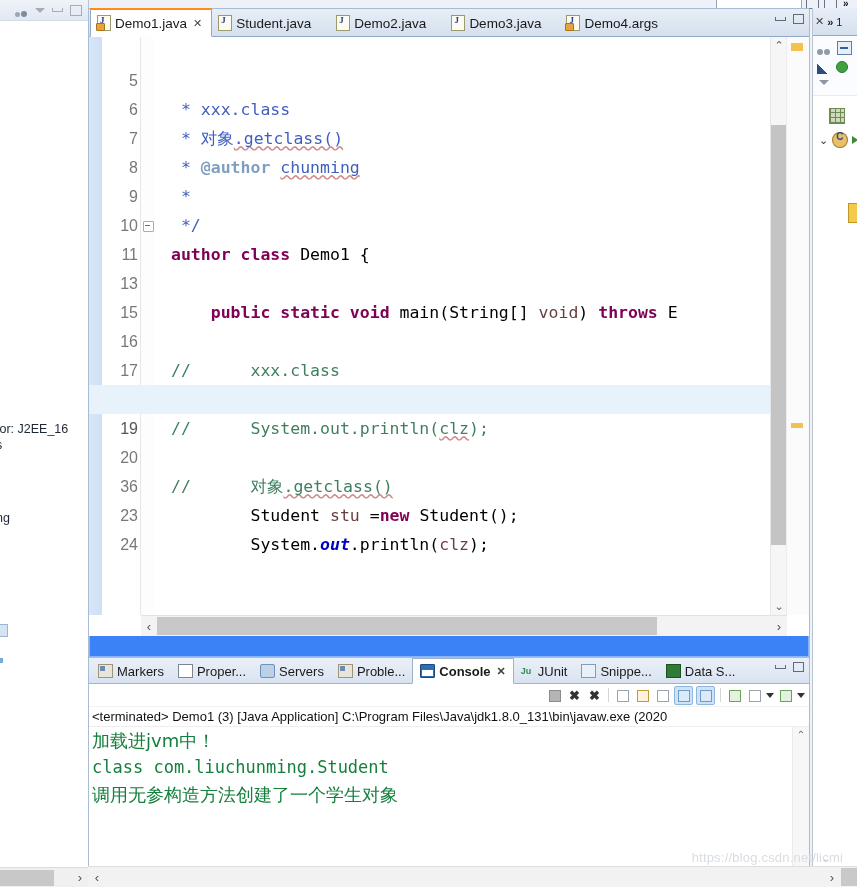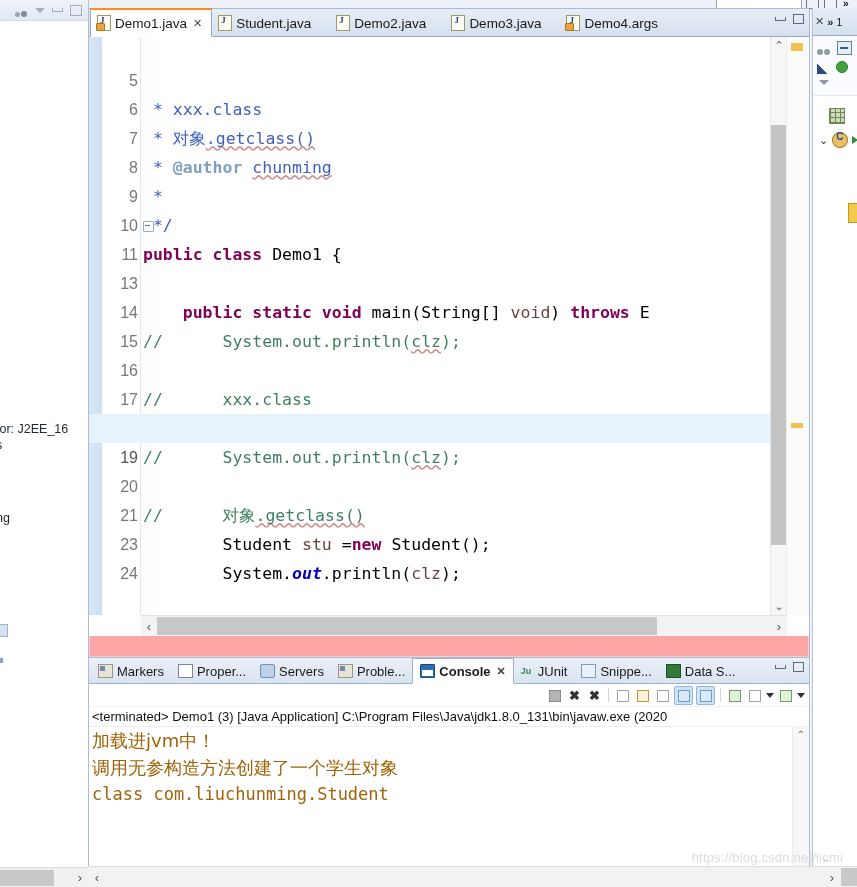--- a/index.html
+++ b/index.html
@@ -40,21 +40,21 @@
   .lp-hscroll{
     position:absolute;left:0;bottom:0;height:20px;width:88px;
     background:#f0f0f0;border-top:1px solid #dcdcdc;
   }
   .lp-hthumb{position:absolute;left:0;top:2px;width:54px;height:16px;background:#c8c8c8;}
   .lp-harrow{position:absolute;right:6px;top:2px;color:#555;font-size:13px;line-height:16px;}
 
   
   .editor-stack{
     position:absolute;left:88px;top:8px;width:720px;height:648px;
-    background:#fca5a5;border:1px solid #a8bcd4;border-radius:1px;
+    background:#3b82f6;border:1px solid #a8bcd4;border-radius:1px;
     box-shadow:0 0 0 1px rgba(255,255,255,.4) inset;
   }
   .tabbar{
     position:relative;height:27px;
     background:linear-gradient(to bottom,#e8eef7,#d5e0ee);
     border-bottom:1px solid #8fa9c6;
     display:flex;align-items:flex-end;padding-left:1px;
   }
   .tab{
     height:26px;display:flex;align-items:center;gap:4px;
@@ -98,21 +98,21 @@
   .code-lines{position:absolute;left:0;top:0;right:0;height:578px;}
   .ln{
     position:relative;height:29px;line-height:29px;
     font-family:"DejaVu Sans Mono","Liberation Mono",monospace;
     font-size:16.5px;white-space:pre;
   }
   .ln .num{
     position:absolute;left:13px;width:36px;text-align:right;
     color:#787878;font-size:16px;font-family:"Liberation Sans",sans-serif;
   }
-  .ln .src{position:absolute;left:54px;color:#000;}
+  .ln .src{position:absolute;left:82px;color:#000;}
   .ln.current{background:#e8f2fb;}
   .ln.current .num{color:#555;}
   .kw{color:#7f0055;font-weight:bold;}
   .cmt{color:#3f7f5f;}
   .jdoc{color:#3f5fbf;}
   .jdoc-tag{color:#7f9fbf;font-weight:bold;}
   .fld{color:#0000c0;font-style:italic;font-weight:bold;}
   .loc{color:#6a3e3e;}
   .spell{text-decoration:underline wavy #d08c8c;text-decoration-skip-ink:none;}
   .warnline{text-decoration:underline wavy #d6b24a;text-decoration-skip-ink:none;}
@@ -199,21 +199,21 @@
   .sq-green{background:#e3f2df;border:1px solid #6aa35a;}
   .caret{width:0;height:0;border-left:4px solid transparent;border-right:4px solid transparent;border-top:5px solid #333;}
 
   .cstatus{
     padding:2px 0 2px 3px;font-size:13px;color:#111;white-space:nowrap;overflow:hidden;
     border-bottom:1px solid #eee;
   }
   .cbody{position:relative;height:150px;background:#ffffff;overflow:hidden;}
   .cline{
     font-family:"DejaVu Sans Mono","Liberation Mono",monospace;
-    font-size:17px;line-height:27px;padding-left:3px;white-space:pre;color:#a16207;
+    font-size:17px;line-height:27px;padding-left:3px;white-space:pre;color:#15803d;
   }
   .cline.cn{font-family:"DejaVu Sans","Liberation Sans",sans-serif;font-size:18px;}
   .cv-scroll{
     position:absolute;right:0;top:0;width:16px;height:150px;background:#f7f7f7;border-left:1px solid #eaeaea;
   }
   .cv-arrow{width:16px;height:16px;text-align:center;color:#666;font-size:10px;line-height:16px;}
   .cv-arrow.bot{position:absolute;bottom:0;}
 
   
   .right-panel{
@@ -373,38 +373,34 @@
           <span class="src"><span class="jdoc"> *</span></span>
         </div>
 
         <div class="ln">
           <span class="num">9</span>
           <span class="src"><span class="jdoc"> */</span></span>
         </div>
 
         <div class="ln">
           <span class="num">10</span>
-          <span class="src"><span class="kw">public class</span> Demo1 {</span>
+          <span class="src"><span class="kw">author class</span> Demo1 {</span>
         </div>
 
         <div class="ln">
           <span class="num">11</span>
           <span class="mk fold" style="top:10px;"></span>
           <span class="src">    <span class="kw">public static void</span> main(String[] <span class="loc">void</span>) <span class="kw">throws</span> E</span>
         </div>
 
 
         <div class="ln">
           <span class="num">13</span>
         </div>
 
-        <div class="ln">
-          <span class="num">14</span>
-          <span class="src"><span class="cmt">//      System.out.println(<span class="spell">clz</span>);</span></span>
-        </div>
 
         <div class="ln">
           <span class="num">15</span>
           <span class="src"></span>
         </div>
 
         <div class="ln">
           <span class="num">16</span>
           <span class="src"><span class="cmt">//      xxx.class</span></span>
         </div>
@@ -423,21 +419,21 @@
           <span class="num">19</span>
           <span class="src"></span>
         </div>
 
         <div class="ln">
           <span class="num">20</span>
           <span class="src"><span class="cmt">//      对象<span class="spell">.getclass()</span></span></span>
         </div>
 
         <div class="ln">
-          <span class="num">21</span>
+          <span class="num">36</span>
           <span class="src">        Student <span class="loc">stu</span> =<span class="kw">new</span> Student();</span>
         </div>
 
 
         <div class="ln">
           <span class="num">23</span>
           <span class="src">        System.<span class="fld">out</span>.println(<span class="loc">clz</span>);</span>
         </div>
 
         <div class="ln">
@@ -553,22 +549,22 @@
       <span class="cbtn">
           <span class="sq sq-green"></span>
         </span>
       <span class="caret"></span>
     </div>
 
     <div class="cstatus">&lt;terminated&gt; Demo1 (3) [Java Application] C:\Program Files\Java\jdk1.8.0_131\bin\javaw.exe (2020</div>
 
     <div class="cbody">
       <div class="cline cn">加载进jvm中！</div>
+      <div class="cline">class com.liuchunming.Student</div>
       <div class="cline cn">调用无参构造方法创建了一个学生对象</div>
-      <div class="cline">class com.liuchunming.Student</div>
 
       <div class="cv-scroll">
         <div class="cv-arrow">⌃</div>
         <div class="cv-arrow bot">⌄</div>
       </div>
     </div>
   </div>
 
   <div class="right-panel">
     <div class="rp-tabbar">

